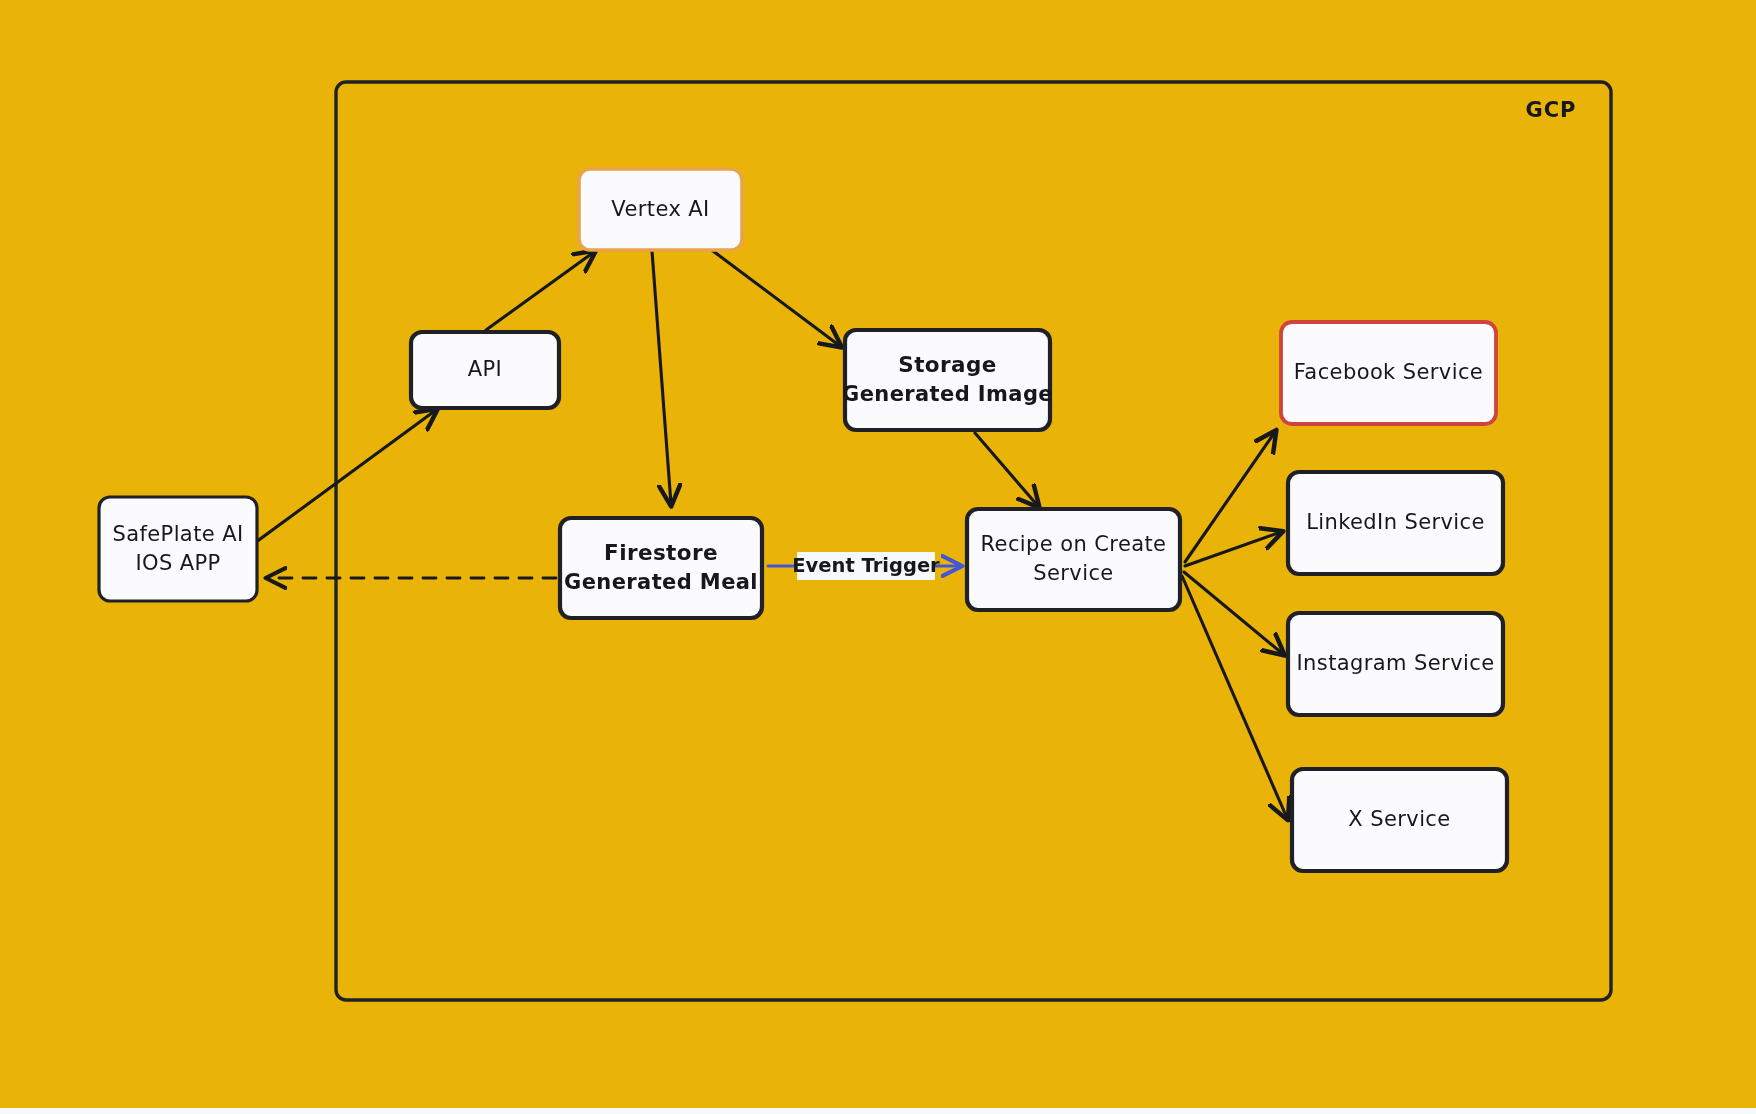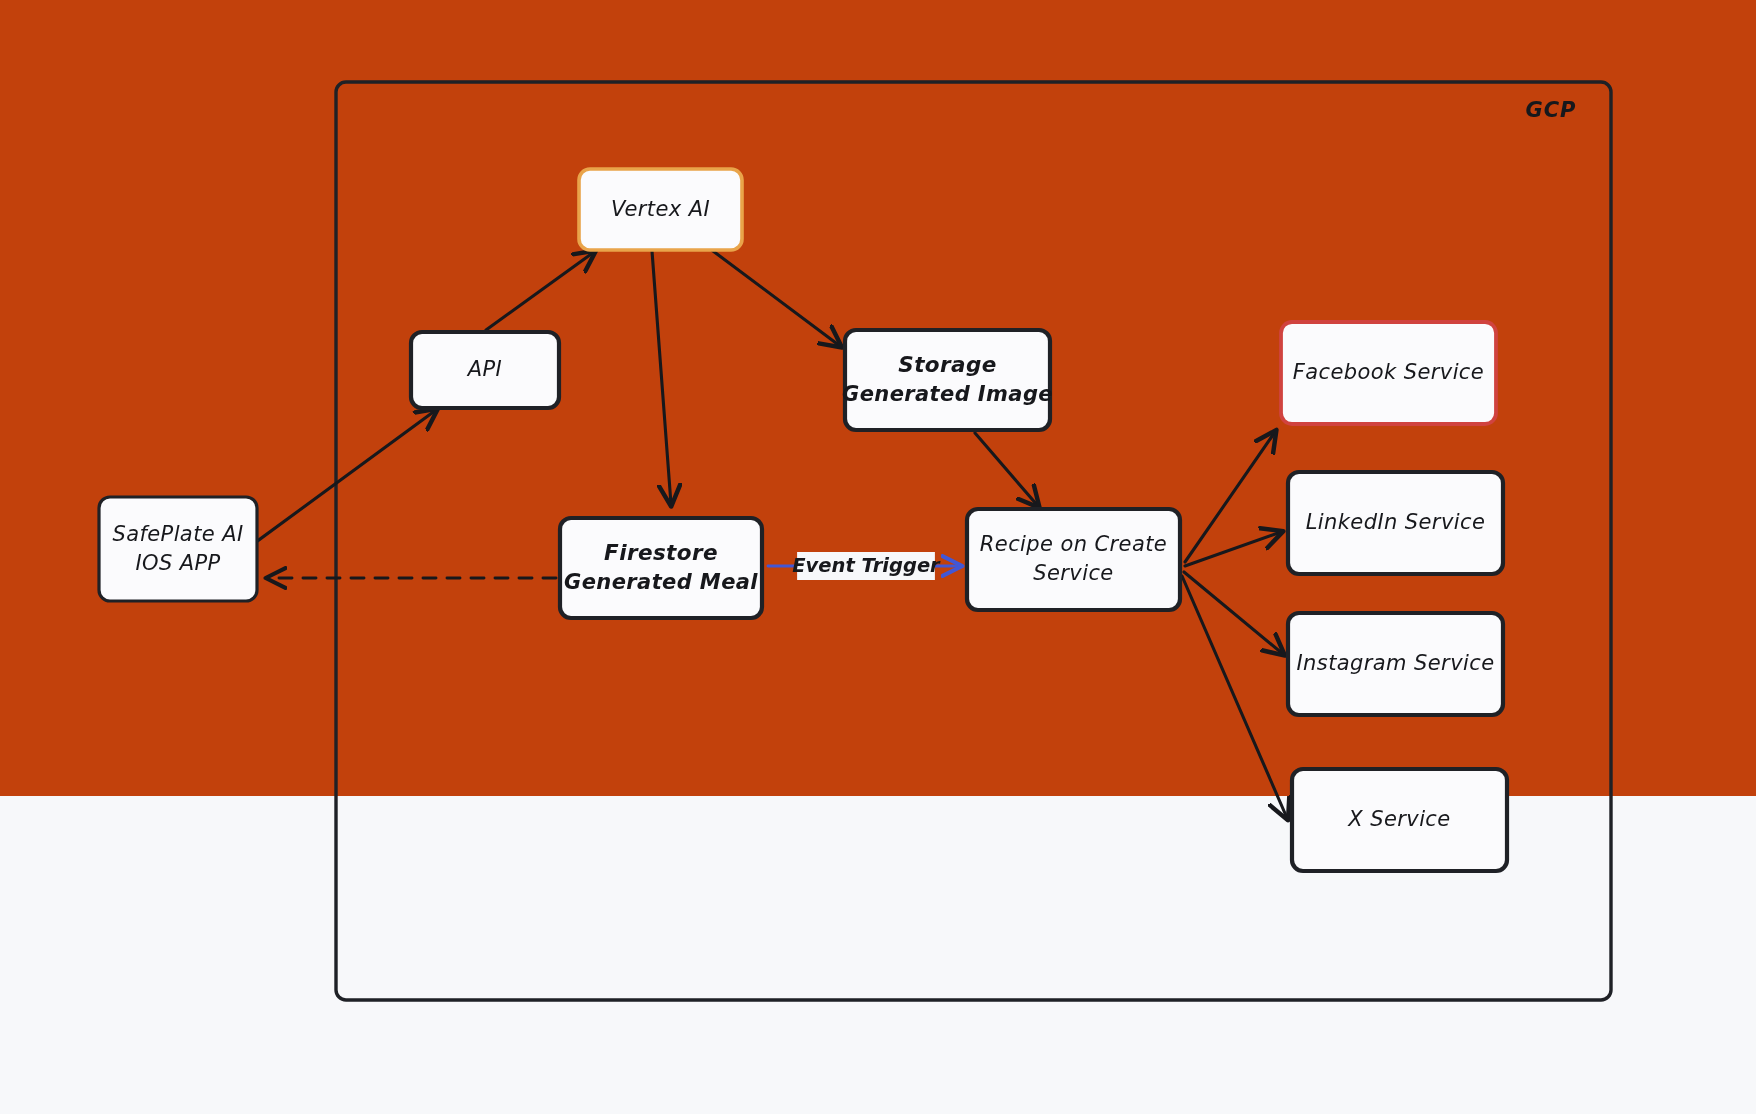--- a/index.html
+++ b/index.html
@@ -10,23 +10,22 @@
   }
   body {
     width: 1756px;
     height: 1114px;
     overflow: hidden;
     font-family: "DejaVu Sans", sans-serif;
   }
   #diagram-root {
     position: relative;
     width: 1756px;
-    height: 796px;
-    background: #c2410c;
-    font-style: italic;
+    height: 1108px;
+    background: #eab308;
   }
   svg#diagram-svg {
     position: absolute;
     top: 0;
     left: 0;
     width: 1756px;
     height: 1114px;
     display: block;
   }
   .node-rect {

